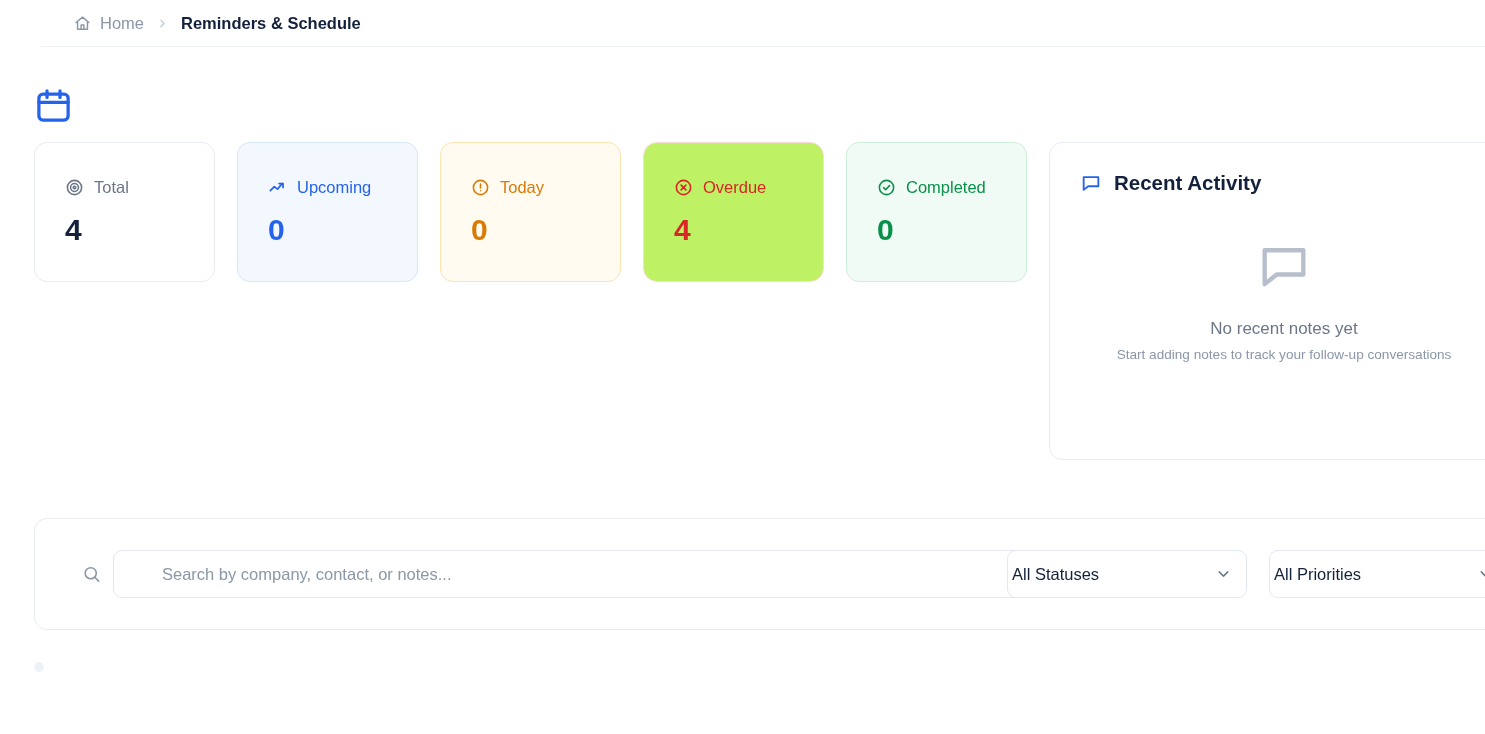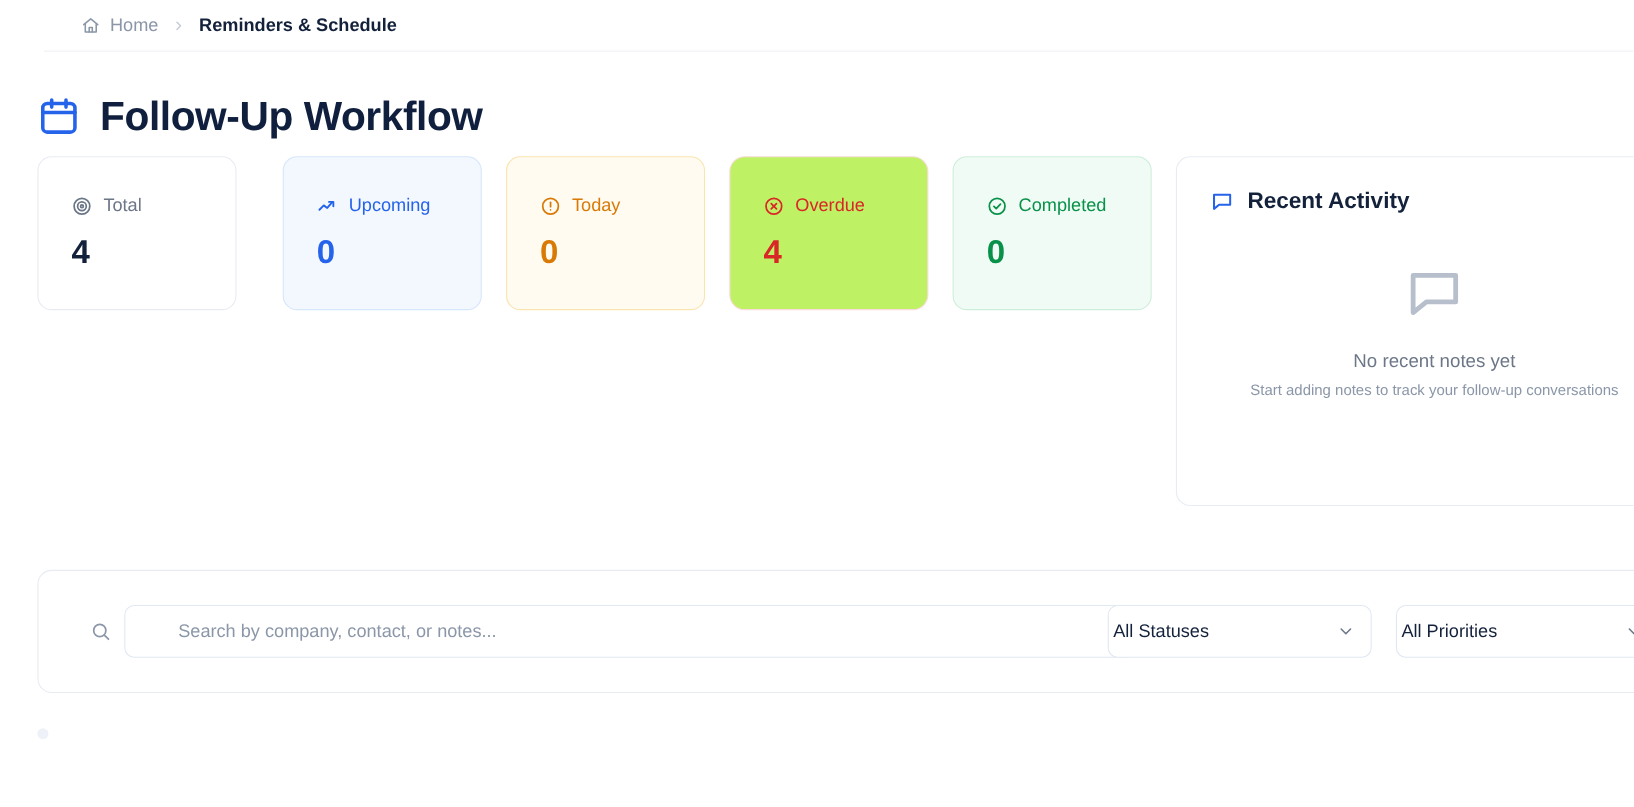--- a/index.html
+++ b/index.html
@@ -85,21 +85,21 @@
     font-size: 16.5px;
     color: #6b7687;
   }
   .stat-value {
     margin-top: 18px;
     font-size: 30px;
     font-weight: 700;
     color: #13213b;
     line-height: 1;
   }
-  .stat-card.upcoming { background: #f3f8ff; border-color: #d6e6fb; margin-left: 20px; }
+  .stat-card.upcoming { background: #f3f8ff; border-color: #d6e6fb; }
   .stat-card.upcoming .stat-top, .stat-card.upcoming .stat-value { color: #2563eb; }
   .stat-card.today { background: #fffbf1; border-color: #fae5b0; }
   .stat-card.today .stat-top, .stat-card.today .stat-value { color: #d97a06; }
   .stat-card.overdue { background: #bef264; border-color: #fbdada; border-radius: 14px; }
   .stat-card.overdue .stat-top, .stat-card.overdue .stat-value { color: #d92626; }
   .stat-card.completed { background: #f1fbf5; border-color: #cdeedb; }
   .stat-card.completed .stat-top, .stat-card.completed .stat-value { color: #089149; }
 
   
   .activity-card {
@@ -262,21 +262,20 @@
 
 <div class="page-head">
   <span class="ico">
     <svg width="39" height="39" viewBox="0 0 24 24" fill="none" stroke="#2563eb" stroke-width="2" stroke-linecap="round" stroke-linejoin="round">
       <rect x="3" y="5" width="18" height="16" rx="2.5"></rect>
         <path d="M3 10h18"></path>
         <path d="M8 3v4"></path>
         <path d="M16 3v4"></path>
     </svg>
   </span>
-  <h1 class="page-title">Follow-Up Workflow</h1>
 </div>
 
 <div class="row-stats">
 
   <div class="stat-card total">
     <div class="stat-top">
       <span class="ico">
         <svg width="19" height="19" viewBox="0 0 24 24" fill="none" stroke="#6b7687" stroke-width="2">
           <circle cx="12" cy="12" r="9"></circle>
             <circle cx="12" cy="12" r="5"></circle>

